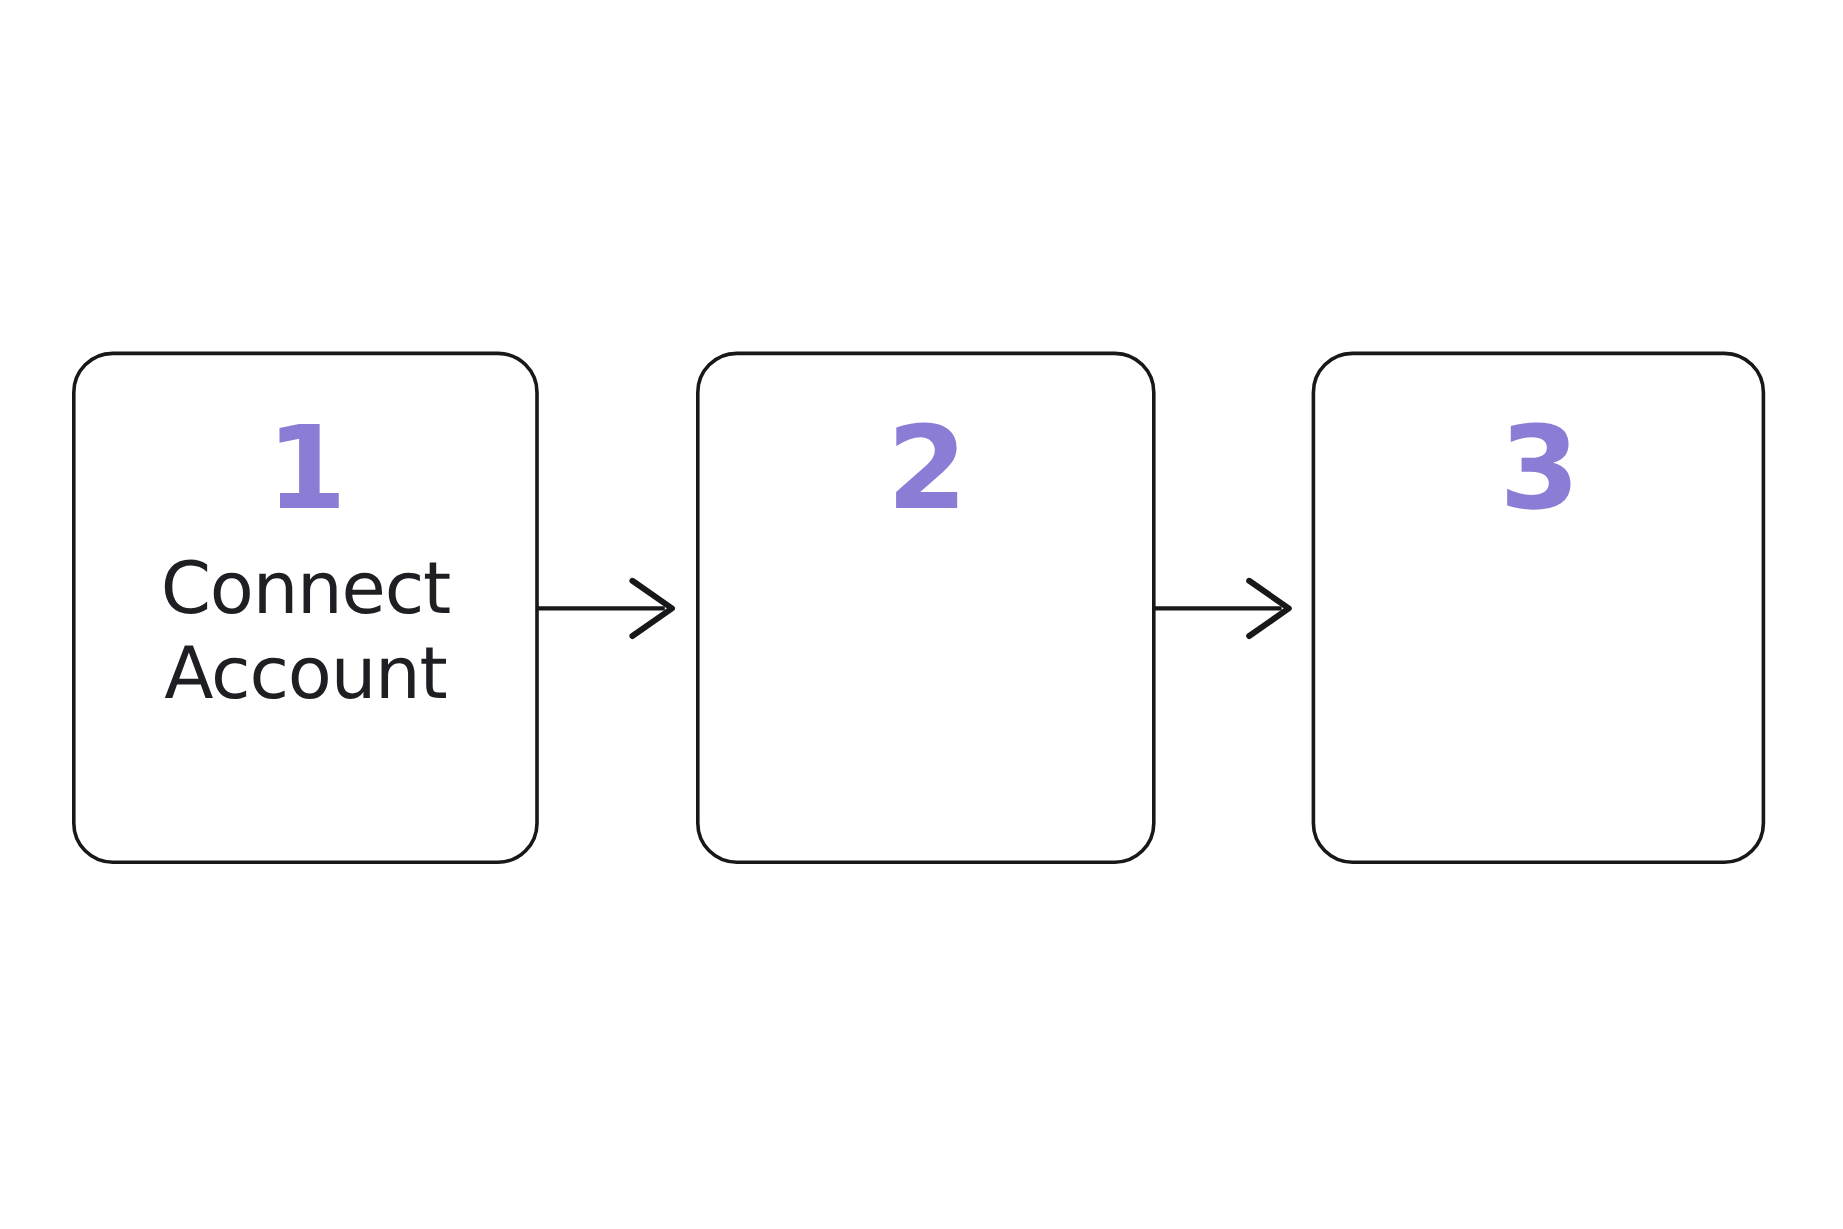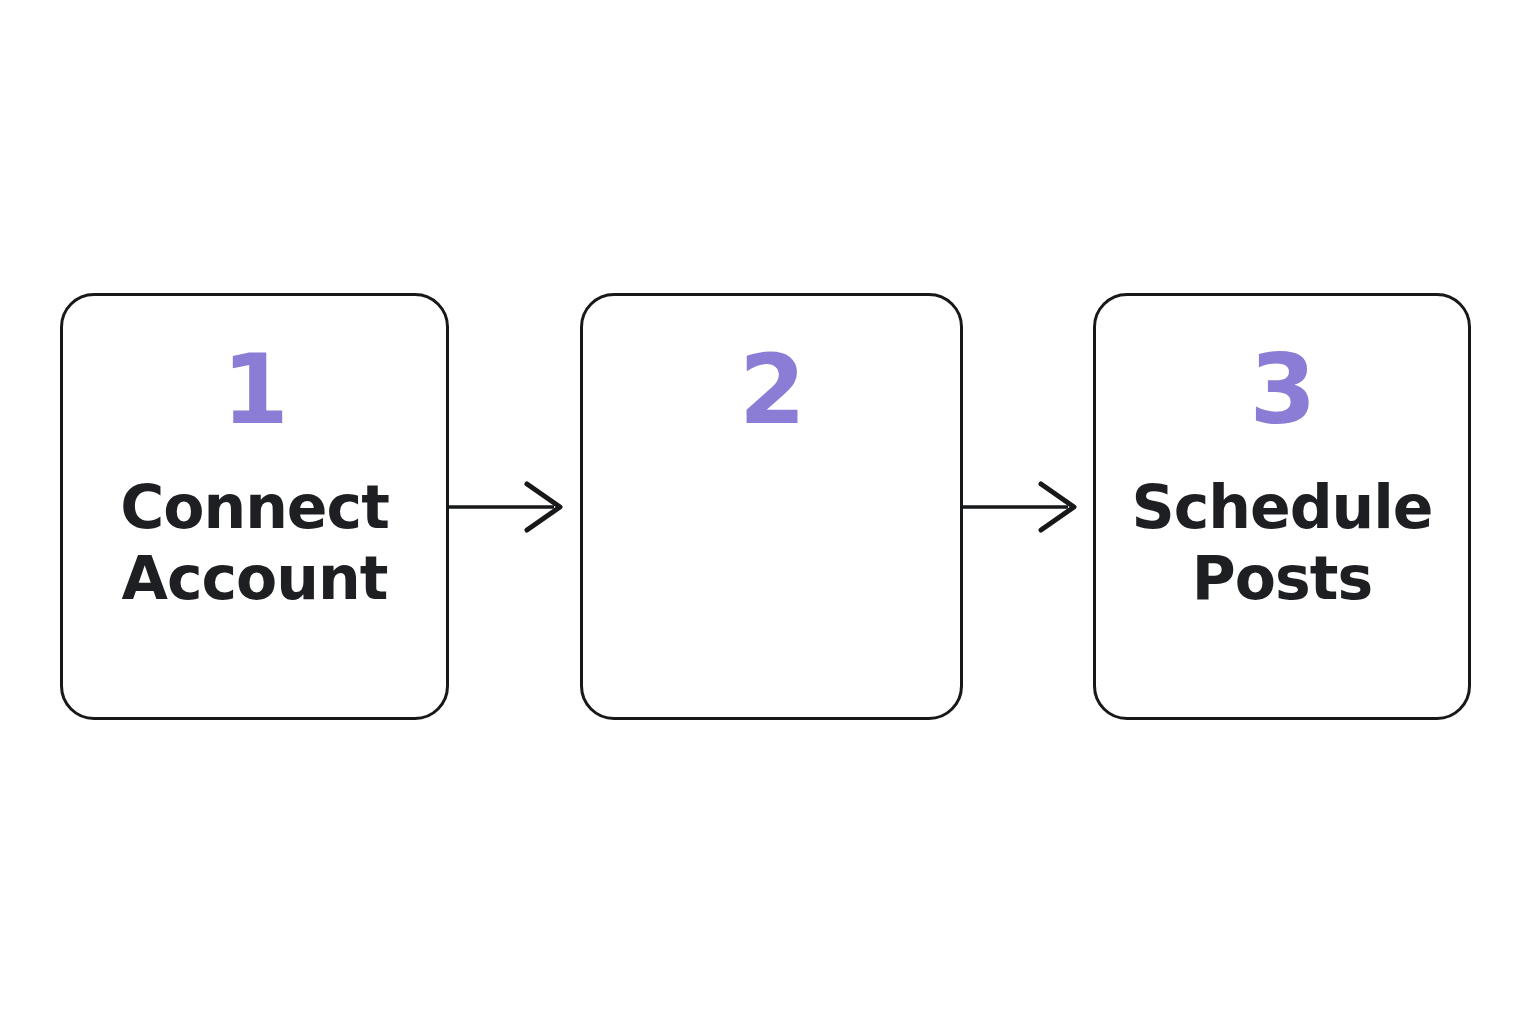--- a/index.html
+++ b/index.html
@@ -37,24 +37,24 @@
   .step-box.b2 { left: 580px;  width: 383px; }
   .step-box.b3 { left: 1093px; width: 378px; }
   .step-number {
     color: var(--accent);
     font-size: 96px;
     font-weight: 700;
     line-height: 1.0;
     letter-spacing: -2px;
   }
   .step-label {
-    margin-top: 34px;
+    margin-top: 18px;
     color: var(--ink);
     font-size: 60px;
-    font-weight: 700;
+    font-weight: 400;
     line-height: 1.19;
     white-space: pre-line;
     letter-spacing: -1px;
   }
   .arrow {
     position: absolute;
     top: 478px;
     width: 132px;
     height: 58px;
   }
@@ -86,17 +86,15 @@
 
   <div class="arrow a2">
     <svg viewBox="0 0 132 58" fill="none" xmlns="http://www.w3.org/2000/svg">
       <line x1="0" y1="29" x2="106" y2="29" stroke="#17181a" stroke-width="3.5"></line>
       <polyline points="79,6 112,29 79,52" stroke="#17181a" stroke-width="5" fill="none" stroke-linecap="round" stroke-linejoin="round"></polyline>
     </svg>
   </div>
 
   <div class="step-box b3">
     <div class="step-number">3</div>
-    <div class="step-label">Schedule
-Posts</div>
   </div>
 
 </div>
 
 </body></html>

